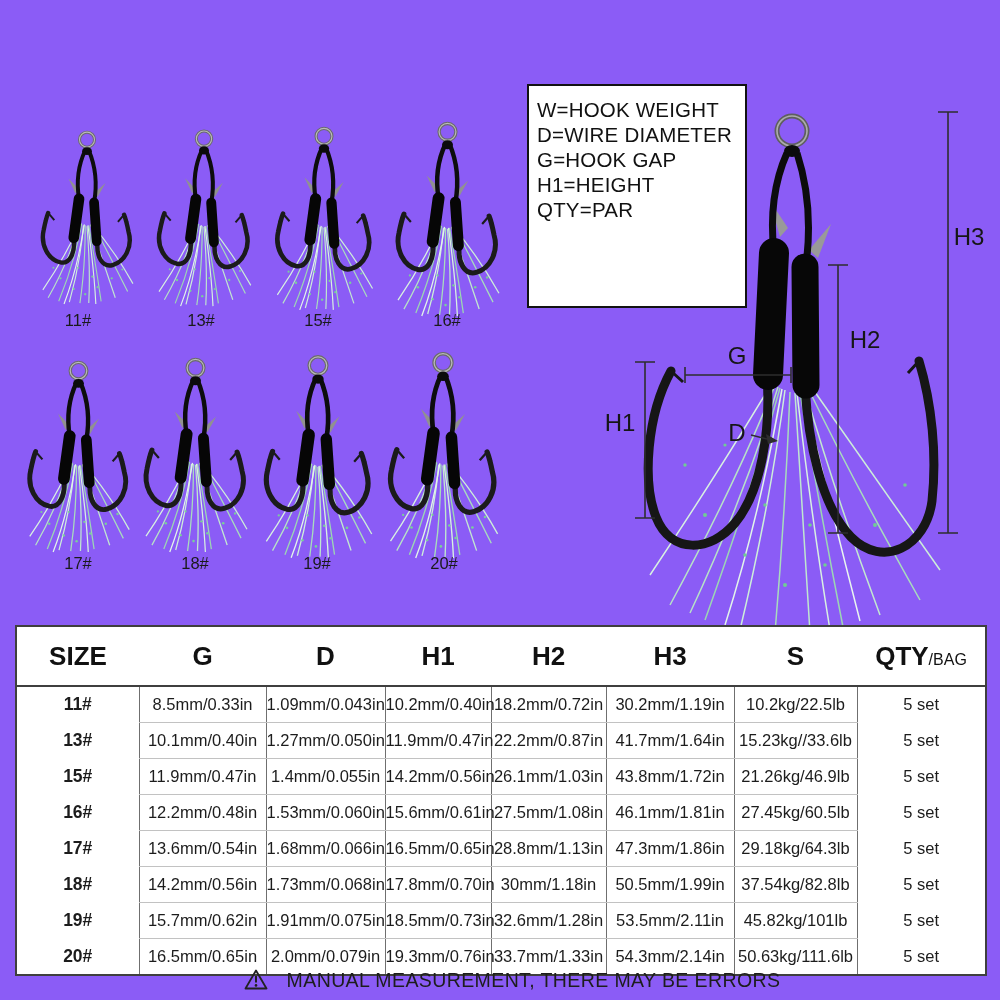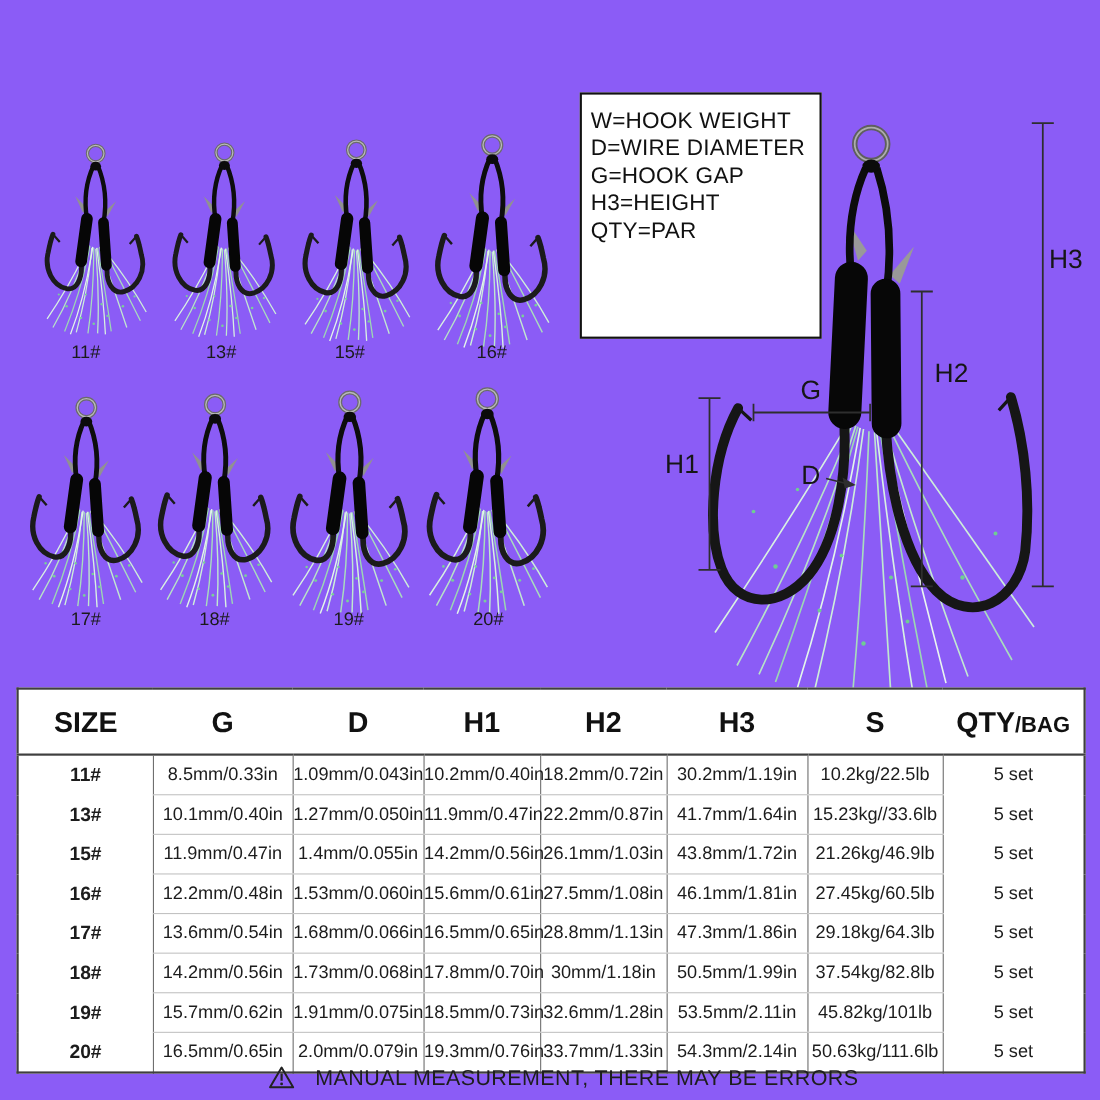--- a/index.html
+++ b/index.html
@@ -13,21 +13,21 @@
   .hook-label{position:absolute;transform:translateX(-50%);font-size:16.5px;color:#1a1a1a;}
   .dim-label{position:absolute;transform:translate(-50%,-50%);font-size:24px;color:#161616;}
   table.spec{position:absolute;left:15px;top:625px;width:970px;border-collapse:collapse;
              table-layout:fixed;border:2px solid #3f3f3f;background:#fff;}
   table.spec th{height:58px;font-size:26px;font-weight:bold;vertical-align:middle;
                 border-bottom:2px solid #3f3f3f;padding:0;white-space:nowrap;}
   table.spec td{height:35px;text-align:center;vertical-align:middle;font-size:16.5px;
                 border-left:1px solid #6f6f6f;padding:0;white-space:nowrap;color:#1c1c1c;}
   table.spec td:first-child{border-left:none;font-weight:bold;font-size:17.5px;}
   table.spec td.mid{border-bottom:1px solid #c2c2c2;}
-  .qty-suffix{font-size:20px;font-weight:bold;}
+  .qty-suffix{font-size:16px;font-weight:normal;}
   .footer{position:absolute;left:0;top:969px;width:1000px;display:flex;justify-content:center;
           align-items:flex-start;gap:19px;font-size:19.5px;letter-spacing:0.4px;color:#1d1d1d;padding-left:12px;}
 </style>
 </head>
 <body>
 
 <div class="stage">
 
   <svg width="0" height="0" style="position:absolute" aria-hidden="true">
     <defs>
@@ -97,21 +97,21 @@
       <use href="#hookpair"></use>
     </svg>
   <svg class="hookpair" style="left:380px;top:349px" width="126" height="210" viewBox="0 0 120 200">
       <use href="#hookpair"></use>
     </svg>
 
   <div class="legend-box">
       <div class="legend-line">W=HOOK WEIGHT</div>
       <div class="legend-line">D=WIRE DIAMETER</div>
       <div class="legend-line">G=HOOK GAP</div>
-      <div class="legend-line">H3=HEIGHT</div>
+      <div class="legend-line">H1=HEIGHT</div>
       <div class="legend-line">QTY=PAR</div>
     </div>
 
   <svg class="abs" style="left:575px;top:85px" width="425" height="560" viewBox="0 0 425 560">
     <g stroke-width="1.5" fill="none">
       <path d="M200,300 Q160,400 95,520" stroke="#b7e2c8"></path>
       <path d="M205,303 Q175,410 130,535" stroke="#9cd6b4"></path>
       <path d="M210,305 Q195,420 165,545" stroke="#cdeeda"></path>
       <path d="M215,307 Q210,430 200,548" stroke="#a8dcbd"></path>
       <path d="M220,308 Q228,430 235,548" stroke="#bfe7cf"></path>

